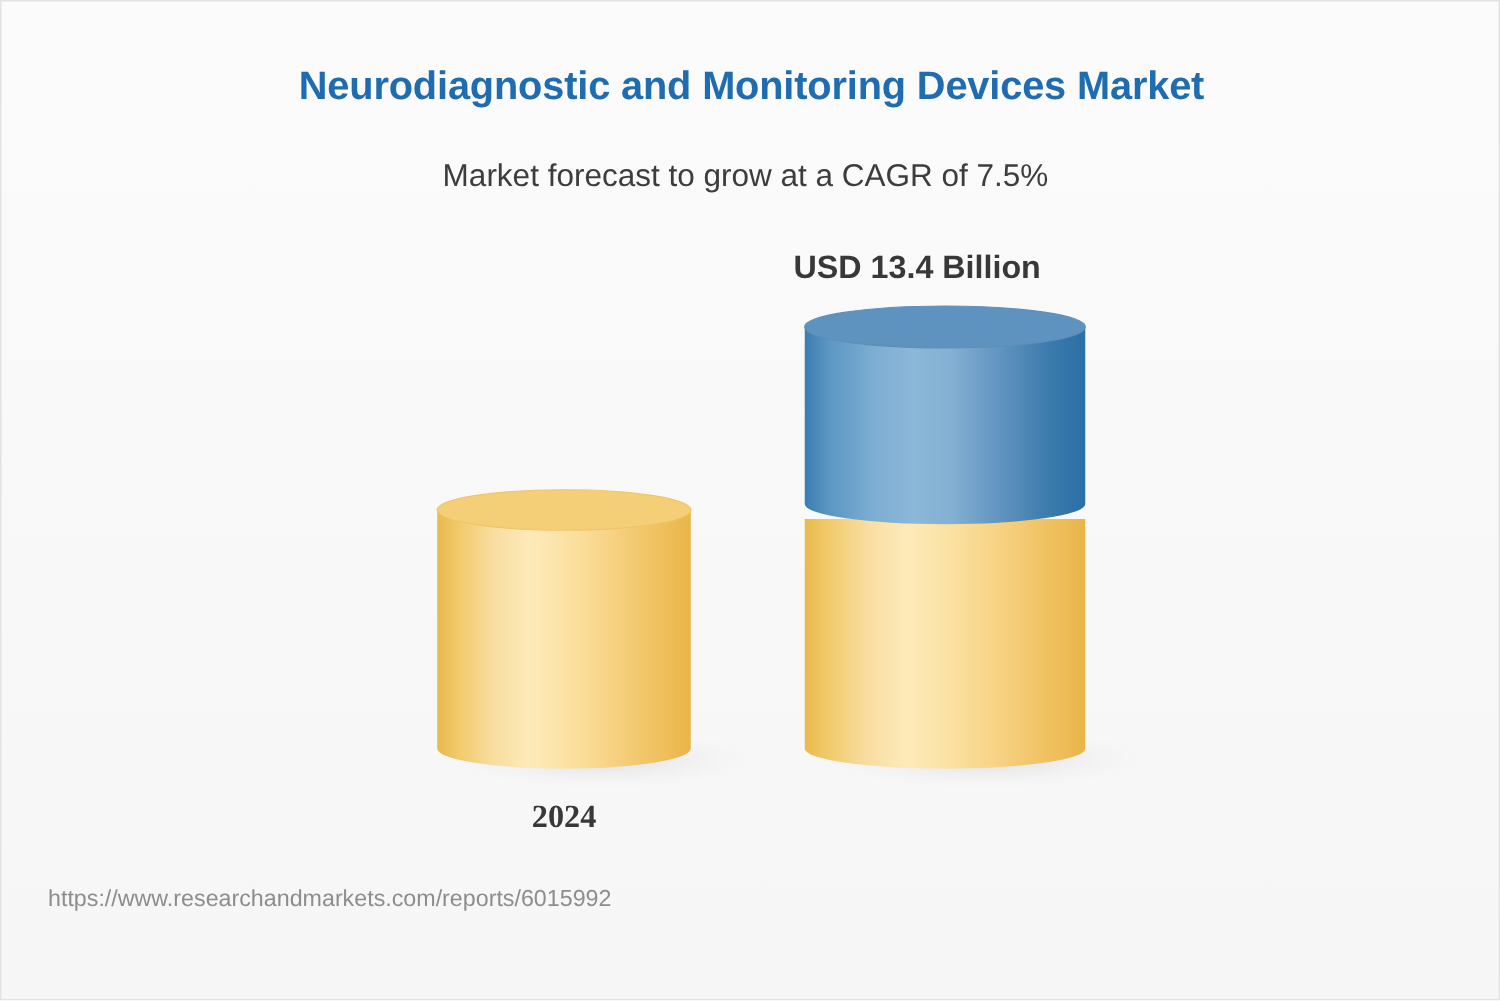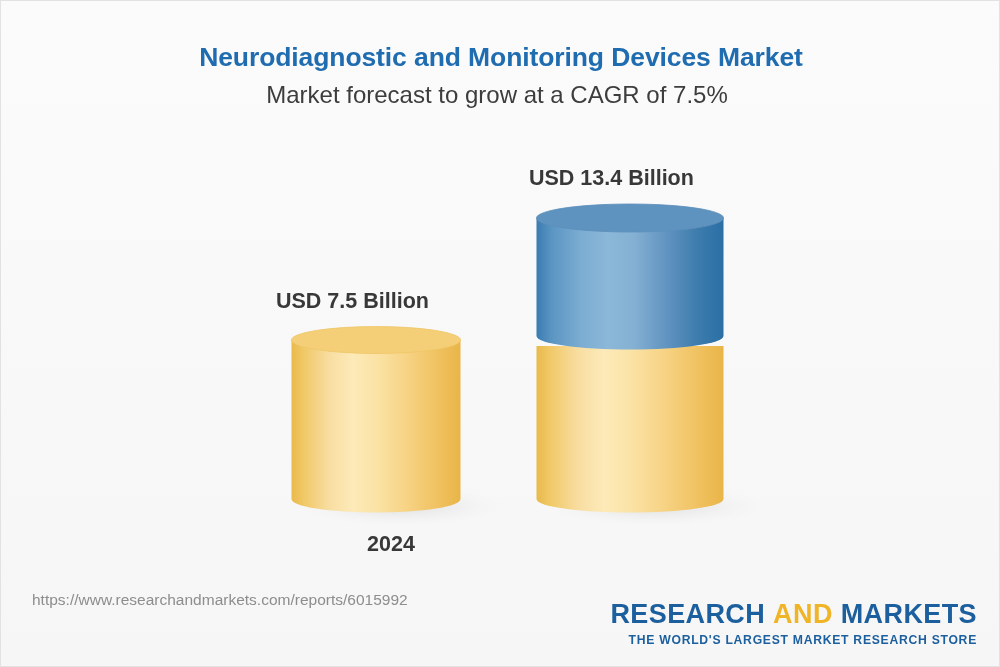--- a/index.html
+++ b/index.html
@@ -34,24 +34,24 @@
     text-align: center;
     font-size: 26.5px;
     font-weight: bold;
     color: #1f6cb0;
     letter-spacing: -0.1px;
     white-space: nowrap;
   }
   .subtitle {
     position: absolute;
     left: 0;
-    top: 80px;
+    top: 105px;
     width: 992px;
     text-align: center;
-    font-size: 24px;
+    font-size: 21px;
     font-weight: normal;
     color: #3d3d3d;
     white-space: nowrap;
   }
 
   
   .plot {
     position: absolute;
     left: 0;
     top: 0;
@@ -81,21 +81,21 @@
   .axis-label {
     position: absolute;
     top: 531px;
     font-size: 21.5px;
     font-weight: bold;
     color: #383838;
     text-align: center;
     width: 160px;
     white-space: nowrap;
   }
-  .axis-label.x2024 { left: 310px; }
+  .axis-label.x2024 { left: 295px; font-family: Liberation Serif, serif; }
   .axis-label.x2032 { left: 548px; }
 
   
   .source-url {
     position: absolute;
     left: 31px;
     top: 590px;
     font-size: 15.5px;
     color: #8d8d8d;
     white-space: nowrap;
@@ -179,27 +179,20 @@
       <ellipse cx="655" cy="505" rx="112" ry="20" fill="url(#shadow2032)"></ellipse>
 
       <path d="M535.5,345 L535.5,498 A93.5,13.5 0 0 0 722.5,498 L722.5,345 Z" fill="url(#gradYellowBody)"></path>
 
       <path d="M535.5,217 L535.5,335 A93.5,13.5 0 0 0 722.5,335 L722.5,217 Z" fill="url(#gradBlueBody)"></path>
       <ellipse cx="629" cy="217" rx="93.5" ry="14" fill="#5f93bf"></ellipse>
       <ellipse cx="629" cy="217" rx="93.5" ry="14" fill="none" stroke="#5d8fba" stroke-width="0.8"></ellipse>
     </g>
   </svg>
 
-  <div class="value-label v2024">USD 7.5 Billion</div>
   <div class="value-label v2032">USD 13.4 Billion</div>
 
   <div class="axis-label x2024">2024</div>
 
   <div class="source-url">https://www.researchandmarkets.com/reports/6015992</div>
 
-  <div class="brand">
-    <div class="brand-name">
-      <span class="bn-blue">RESEARCH</span><span>&nbsp;</span><span class="bn-gold">AND</span><span>&nbsp;</span><span class="bn-blue">MARKETS</span>
-    </div>
-    <div class="brand-tagline">THE WORLD'S LARGEST MARKET RESEARCH STORE</div>
-  </div>
 
 </div>
 
 </body></html>

